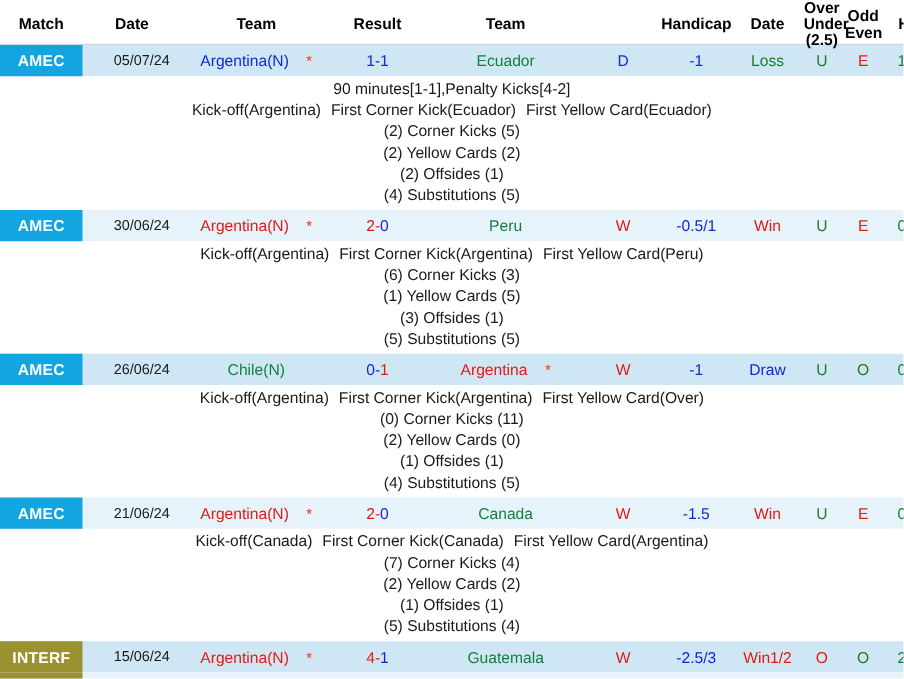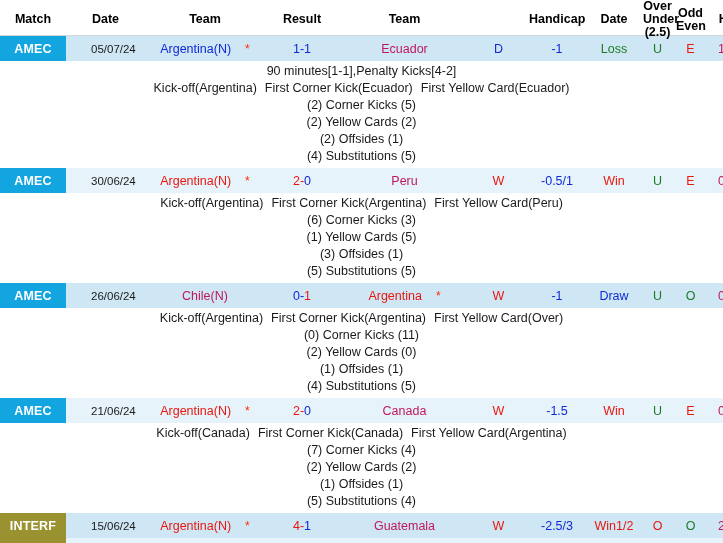--- a/index.html
+++ b/index.html
@@ -78,21 +78,21 @@
     padding: 0 1px;
   }
   .date { font-size: 11.5px; text-align: left; padding-left: 9px; color: #1a1a1a; margin-left: 16px; }
 
   .tm { display: inline-flex; align-items: center; justify-content: center; gap: 14px; }
   .star { color: #ff2d00; font-size: 12px; line-height: 1; }
 
   .c-red   { color: #e8170f; }
   .c-blue  { color: #1029d6; }
   .c-green { color: #1e7a27; }
-  .c-dark  { color: #be185d; }
+  .c-dark  { color: #15803d; }
 
   
   .detail {
     background: #ffffff;
     padding: 2px 0 3px 0;
     text-align: center;
   }
   .detail .dline {
     font-size: 12.5px;
     color: #1a1a1a;

